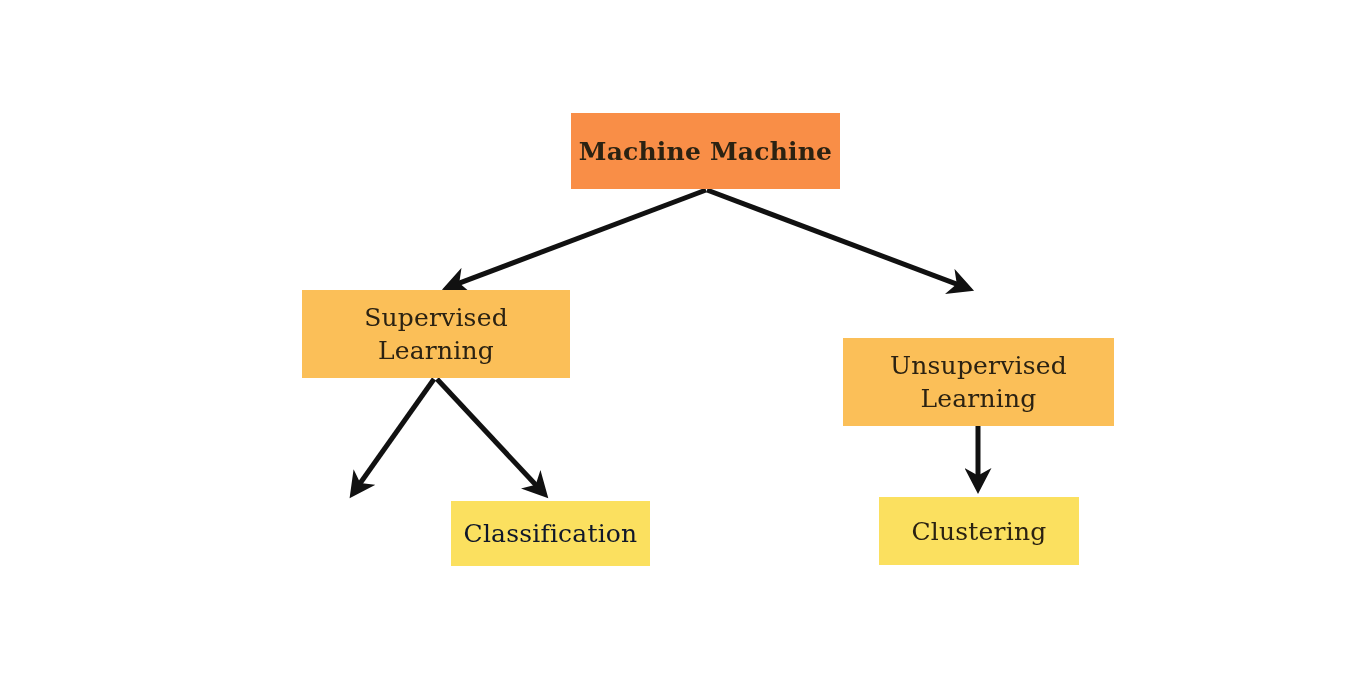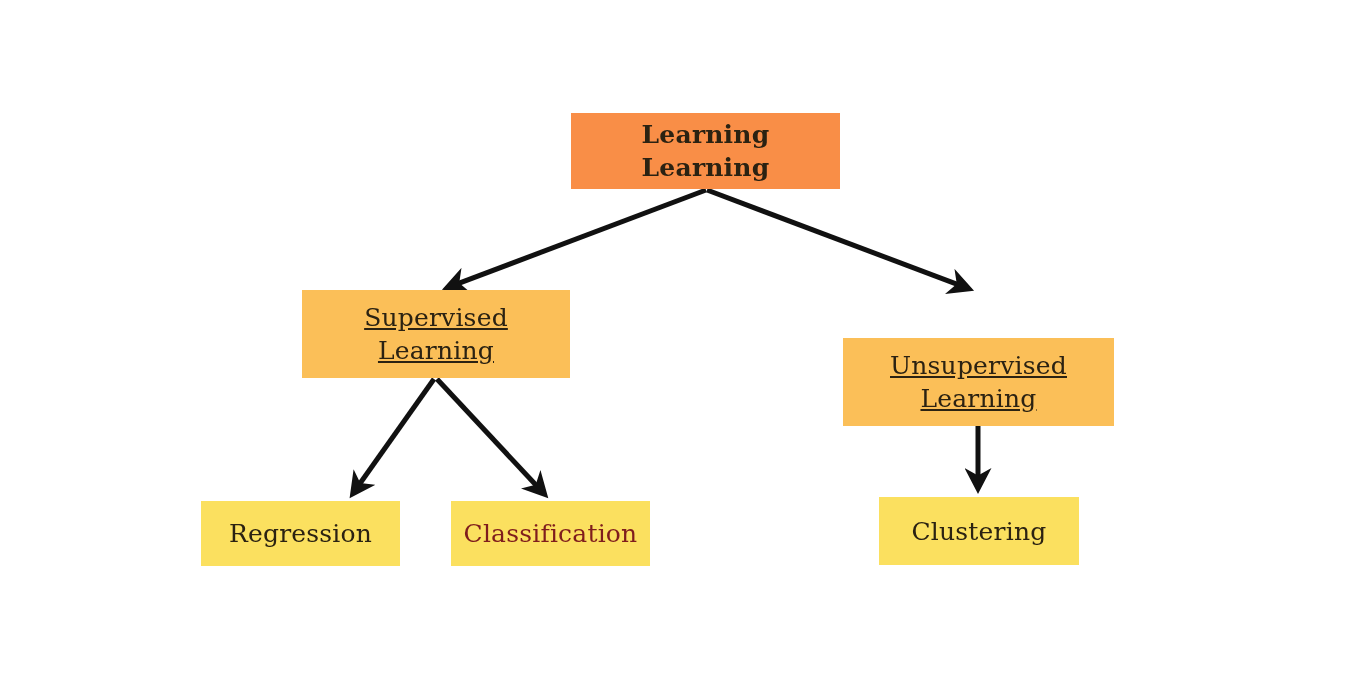--- a/index.html
+++ b/index.html
@@ -38,21 +38,20 @@
   }
   .node-root {
     background: #f98e47;
     font-weight: 700;
     font-size: 25px;
   }
   .node-mid {
     background: #fbbf58;
     font-weight: 400;
     font-size: 25px;
-    text-decoration: underline;
   }
   .node-leaf {
     background: #fbe05f;
     font-weight: 400;
     font-size: 25px;
   }
   .node-label {
     display: block;
     white-space: pre-line;
     padding: 0 6px;
@@ -72,38 +71,35 @@
     <g id="edge-group">
         <line x1="706" y1="190" x2="451.2916189084582" y2="286.1163702232233" stroke="#111111" stroke-width="5" stroke-linecap="butt" marker-end="url(#arrowhead)"></line>
         <line x1="707" y1="190" x2="964.7067064204097" y2="287.12081100172156" stroke="#111111" stroke-width="5" stroke-linecap="butt" marker-end="url(#arrowhead)"></line>
         <line x1="434" y1="379" x2="355.35819074858375" y2="490.0237307078818" stroke="#111111" stroke-width="5" stroke-linecap="butt" marker-end="url(#arrowhead)"></line>
         <line x1="437" y1="379" x2="541.4944992460398" y2="490.95839204932844" stroke="#111111" stroke-width="5" stroke-linecap="butt" marker-end="url(#arrowhead)"></line>
         <line x1="978" y1="379" x2="978" y2="484" stroke="#111111" stroke-width="5" stroke-linecap="butt" marker-end="url(#arrowhead)"></line>
       </g>
   </svg>
 
   <div class="node node-root" style="left: 571px; top: 113px; width: 269px; height: 76px; background: rgb(249, 142, 71); color: rgb(43, 34, 18);">
-    <span class="node-label">Learning Learning</span>
+    <span class="node-label">Machine Machine</span>
   </div>
 
   <div class="node node-mid" style="left: 302px; top: 290px; width: 268px; height: 88px; background: rgb(251, 191, 88); color: rgb(43, 34, 18);">
     <span class="node-label">Supervised
 Learning</span>
   </div>
 
   <div class="node node-mid" style="left: 843px; top: 290px; width: 271px; height: 88px; background: rgb(251, 191, 88); color: rgb(43, 34, 18); margin-top: 48px;">
     <span class="node-label">Unsupervised
 Learning</span>
   </div>
 
-  <div class="node node-leaf" style="left: 201px; top: 501px; width: 199px; height: 65px; background: rgb(251, 224, 95); color: rgb(43, 34, 18);">
-    <span class="node-label">Regression</span>
-  </div>
 
-  <div class="node node-leaf" style="left: 451px; top: 501px; width: 199px; height: 65px; background: rgb(251, 224, 95); color: #7f1d1d;">
+  <div class="node node-leaf" style="left: 451px; top: 501px; width: 199px; height: 65px; background: rgb(251, 224, 95); color: #0f172a;">
     <span class="node-label">Classification</span>
   </div>
 
   <div class="node node-leaf" style="left: 879px; top: 497px; width: 200px; height: 68px; background: rgb(251, 224, 95); color: rgb(43, 34, 18); text-align: right;">
     <span class="node-label">Clustering</span>
   </div>
 
 </div>
 
 </body></html>

